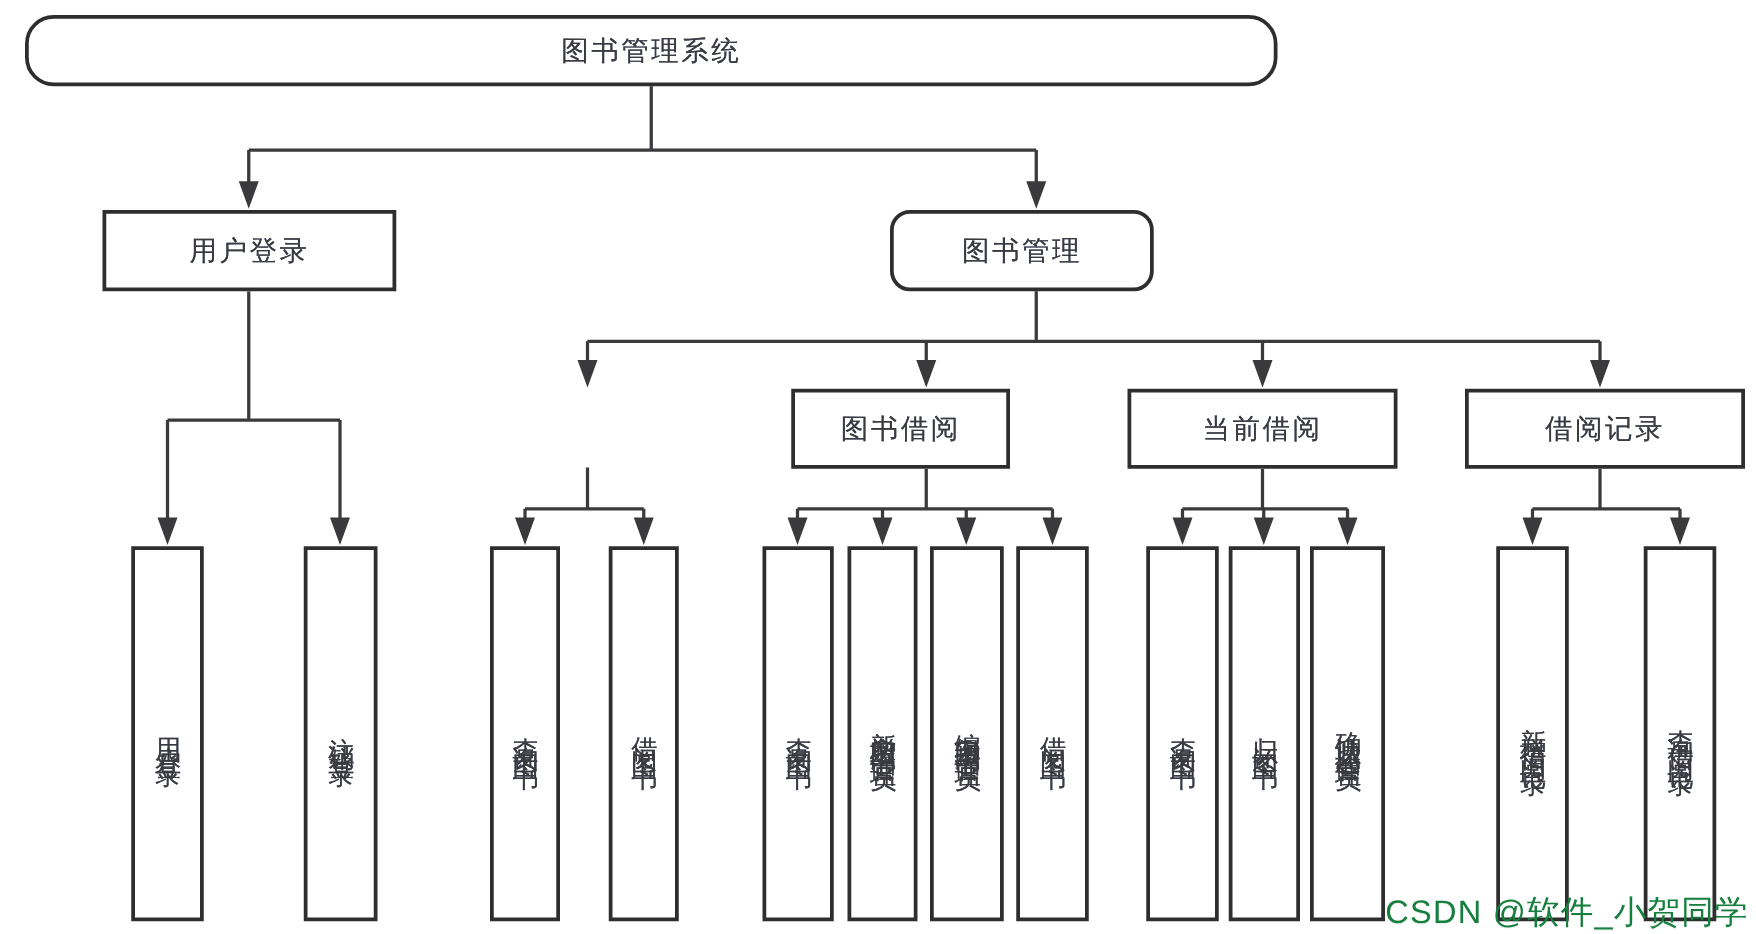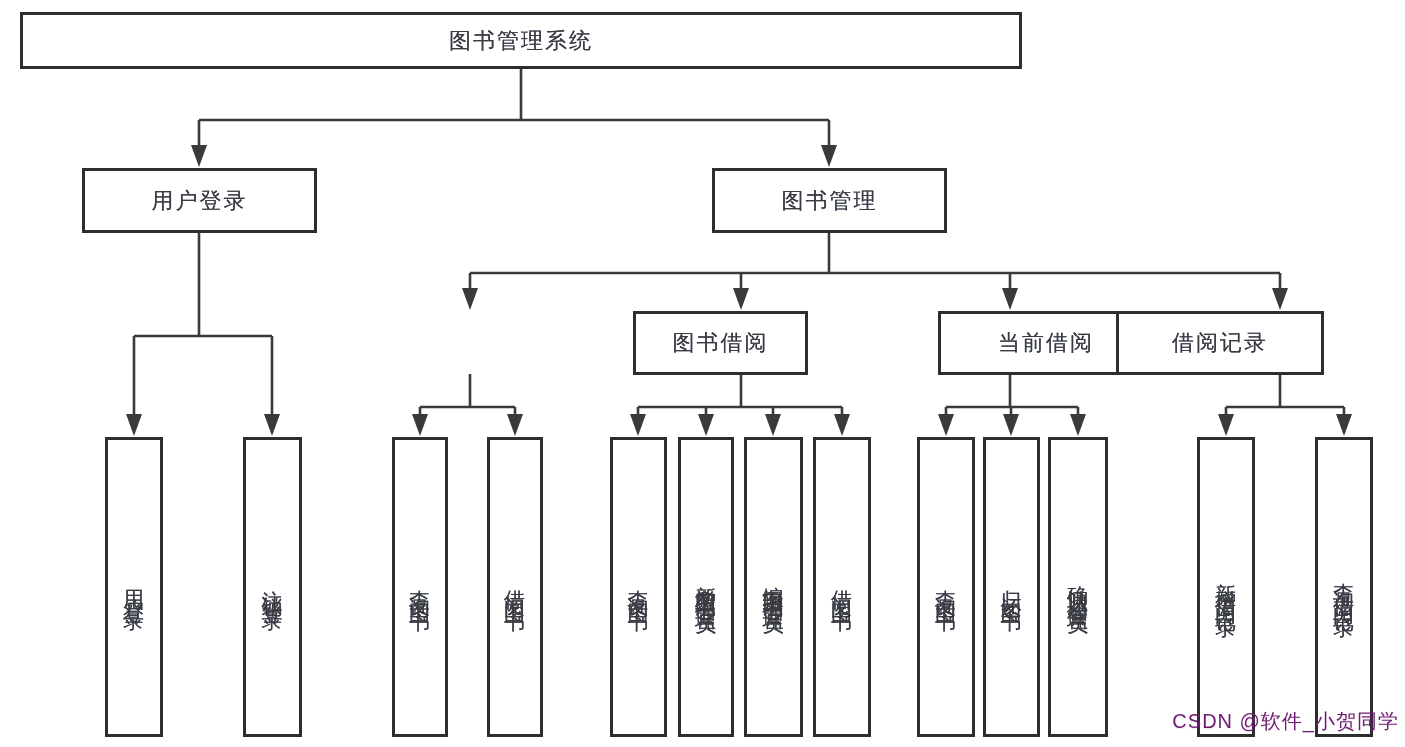--- a/index.html
+++ b/index.html
@@ -57,23 +57,23 @@
   }
 
   .vbox.long .vtext {
     letter-spacing: 4px;
     font-size: 21px;
   }
 
   .watermark {
     position: absolute;
     right: 6px;
-    bottom: 12px;
-    font-size: 20px;
-    color: #701a75;
+    bottom: 0;
+    font-size: 26px;
+    color: #15803d;
     letter-spacing: 1px;
     text-shadow: 0 1px 1px rgba(0,0,0,0.08);
     pointer-events: none;
   }
 </style>
 </head>
 <body>
 
 <div class="stage">
 
@@ -108,38 +108,38 @@
       M698 414 L714 414 L706 436 Z
       M765 414 L781 414 L773 436 Z
       M834 414 L850 414 L842 436 Z
       M938 414 L954 414 L946 436 Z
       M1003 414 L1019 414 L1011 436 Z
       M1070 414 L1086 414 L1078 436 Z
       M1218 414 L1234 414 L1226 436 Z
       M1336 414 L1352 414 L1344 436 Z"></path>
   </svg>
 
-  <div class="hbox" style="left:20px; top:12px; width:1002px; height:57px;">
+  <div class="hbox" style="left:20px; top:12px; width:1002px; height:57px;border-radius:23px;">
     <span>图书管理系统</span>
   </div>
 
   <div class="hbox" style="left:82px; top:168px; width:235px; height:65px;">
     <span>用户登录</span>
   </div>
-  <div class="hbox" style="left:712px; top:168px; width:235px; height:65px;">
+  <div class="hbox" style="left:712px; top:168px; width:211px; height:65px;border-radius:16px;">
     <span>图书管理</span>
   </div>
 
   <div class="hbox" style="left:633px; top:311px; width:175px; height:64px;">
     <span>图书借阅</span>
   </div>
-  <div class="hbox" style="left:902px; top:311px; width:216px; height:64px;margin-left:36px;">
+  <div class="hbox" style="left:902px; top:311px; width:216px; height:64px;">
     <span>当前借阅</span>
   </div>
-  <div class="hbox" style="left:1116px; top:311px; width:208px; height:64px;">
+  <div class="hbox" style="left:1172px; top:311px; width:224px; height:64px;">
     <span>借阅记录</span>
   </div>
 
   <div class="vbox" style="left:105px; width:58px;">
     <span class="vtext">用户登录</span>
   </div>
   <div class="vbox" style="left:243px; width:59px;">
     <span class="vtext">注销登录</span>
   </div>
 

